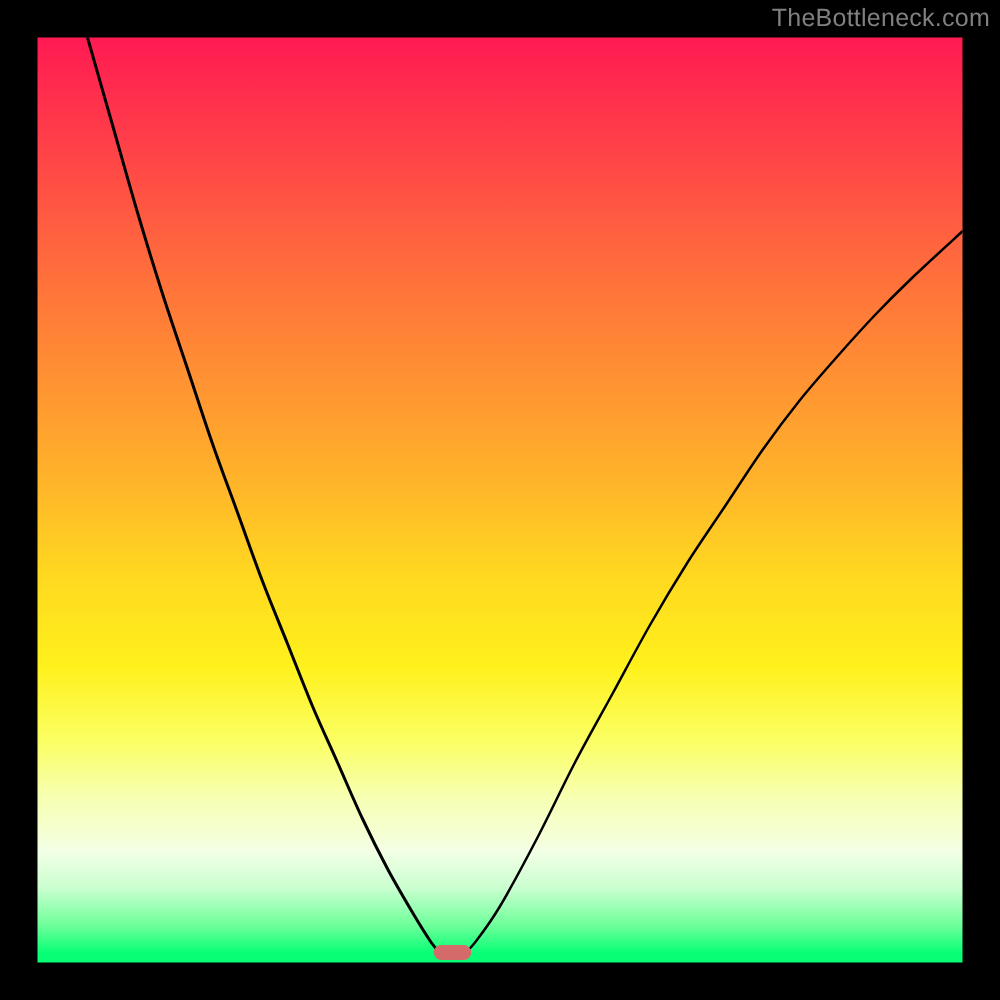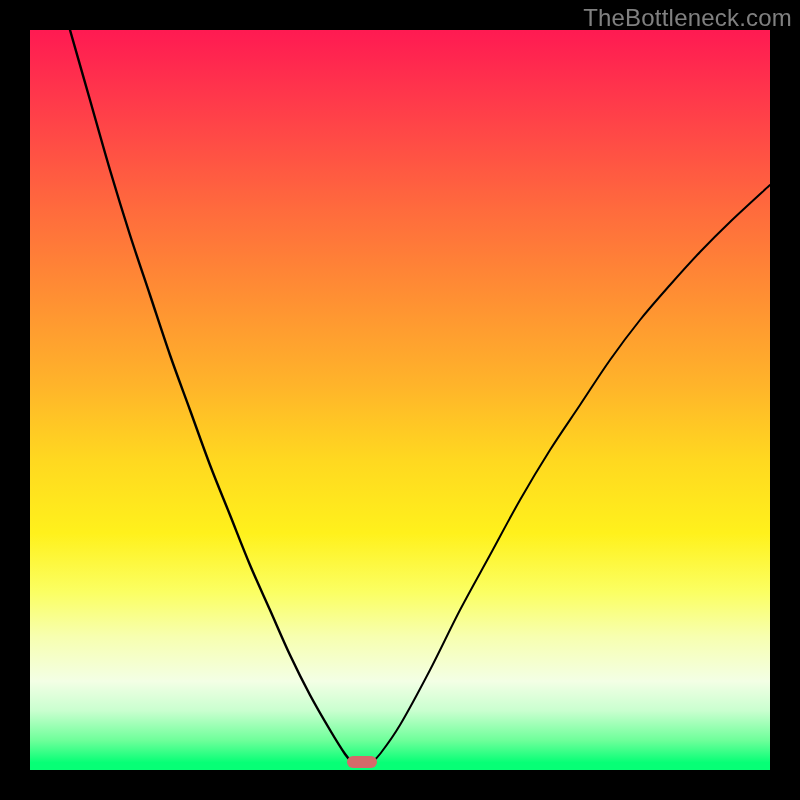--- a/index.html
+++ b/index.html
@@ -42,21 +42,21 @@
       #6eff9a 96%,
       #07ff76 99%,
       #07ff76 100%
     );
   }
   .watermark {
     position: absolute;
     top: 4px;
     right: 8px;
     color: #808080;
-    font-size: 24px;
+    font-size: 20px;
     font-weight: 500;
     letter-spacing: 0.2px;
     user-select: none;
   }
   svg.curve {
     position: absolute;
     top: 0;
     left: 0;
     width: 740px;
     height: 740px;

